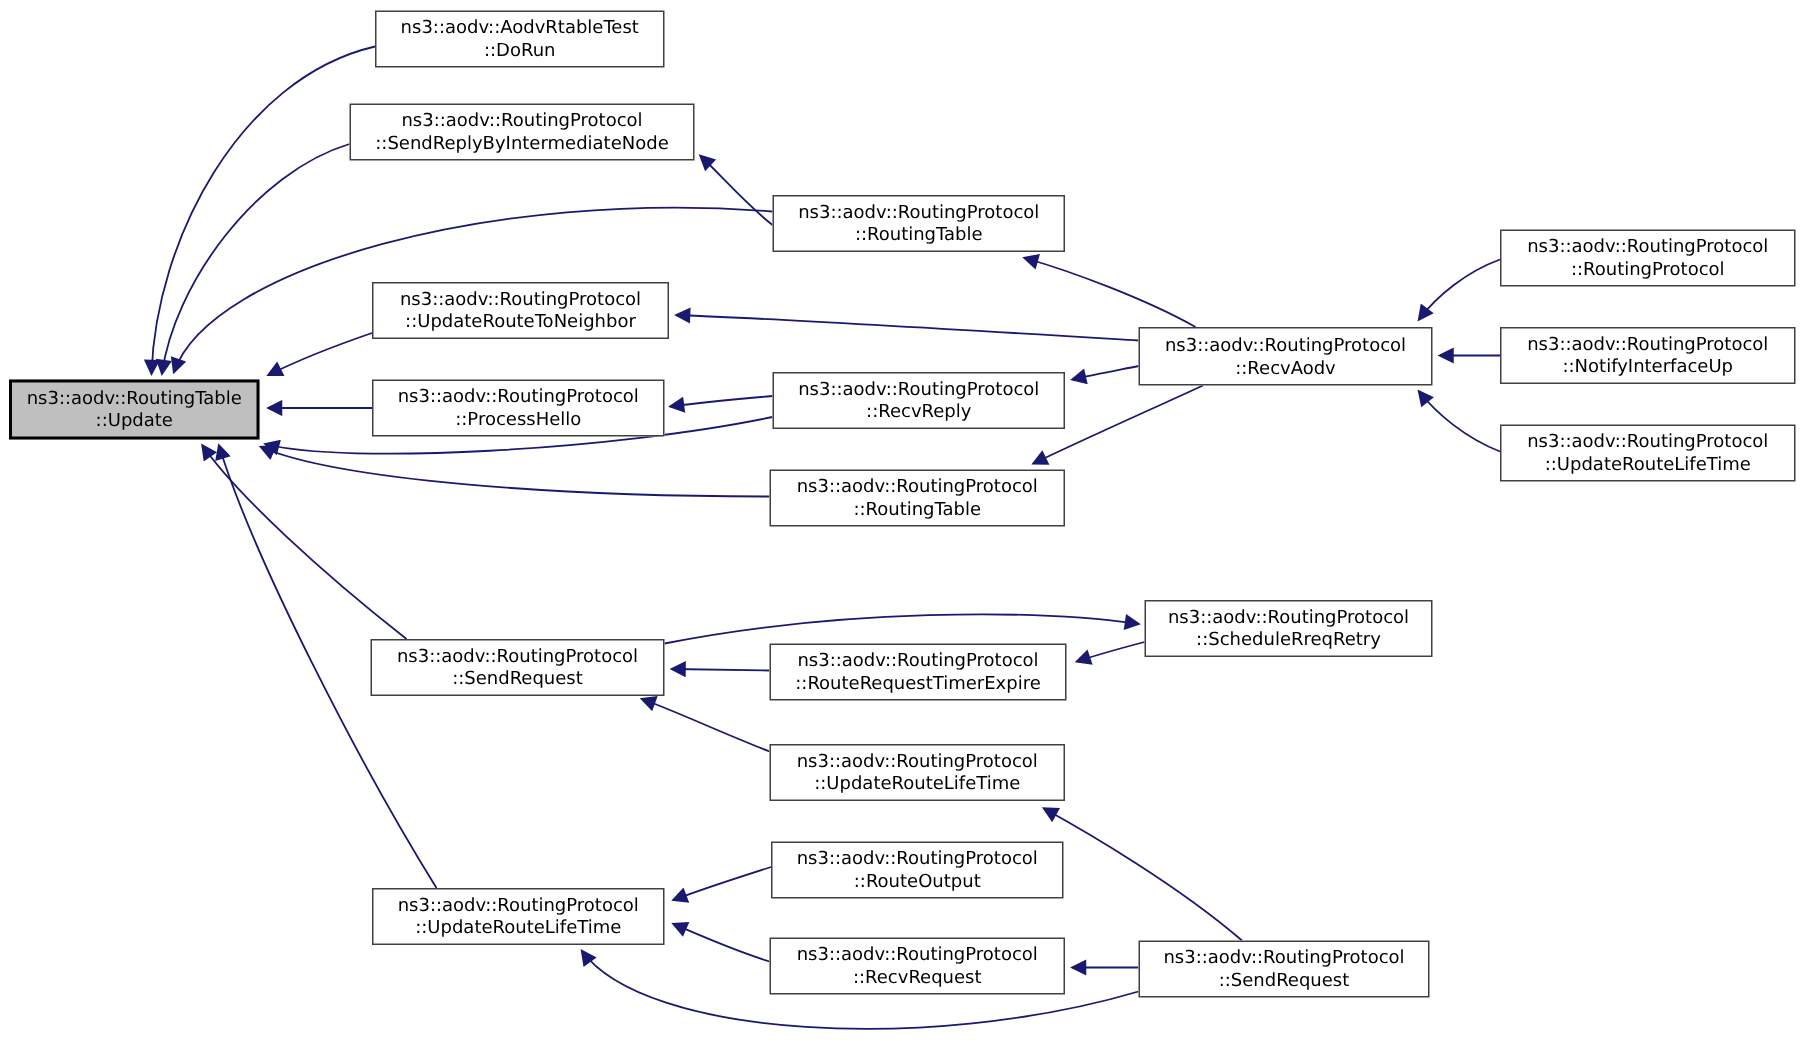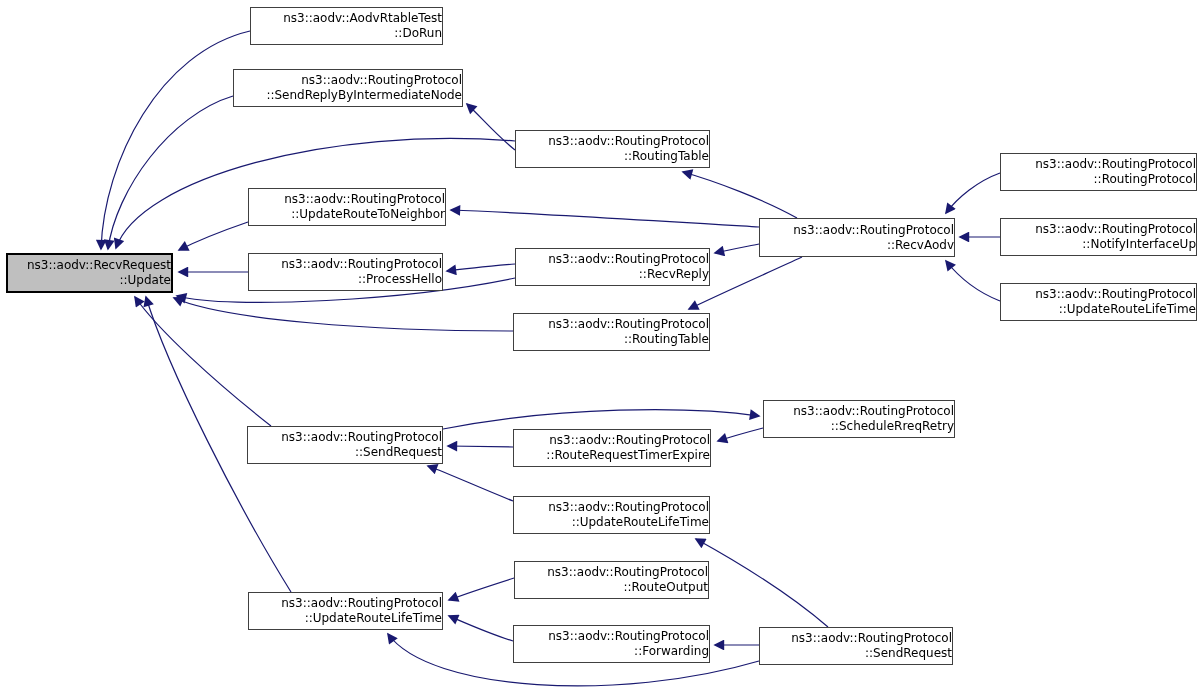--- a/index.html
+++ b/index.html
@@ -18,21 +18,21 @@
     font-family:"DejaVu Sans","Liberation Sans",sans-serif;
   }
   svg.edges{position:absolute;left:0;top:0;width:1203px;height:695px;}
   .edge{stroke:var(--edge);fill:none;stroke-width:1.2px;}
   .arrowhead{fill:var(--edge);}
   .node{
     position:absolute;box-sizing:border-box;
     background:var(--node_fill);
     border:1px solid var(--node_border);
     color:var(--text);
-    display:flex;flex-direction:column;align-items:flex-end;justify-content:center;
+    display:flex;flex-direction:column;align-items:center;justify-content:center;
     font-size:12px;line-height:15px;text-align:center;white-space:nowrap;
     cursor:pointer;
   }
   .node.focus{
     background:var(--focus_fill);
     border:2px solid var(--focus_border);
     cursor:default;
   }
 </style>
 </head>
@@ -70,21 +70,21 @@
     <path class="edge" d="M513,501 C480,488 450,474 428,466" marker-end="url(#arrow)"></path>
     <path class="edge" d="M828,627 C785,590 725,555 696,539" marker-end="url(#arrow)"></path>
     <path class="edge" d="M291,592 C240,510 168,370 146,297" marker-end="url(#arrow)"></path>
     <path class="edge" d="M514,578 C492,585 470,592 449,600" marker-end="url(#arrow)"></path>
     <path class="edge" d="M513,641 C490,634 470,625 449,616" marker-end="url(#arrow)"></path>
     <path class="edge" d="M759,645 L715,645" marker-end="url(#arrow)"></path>
     <path class="edge" d="M759,661 C620,702 430,692 388,634" marker-end="url(#arrow)"></path>
   </svg>
 
   <div class="node focus" style="left:6px;top:253px;width:167px;height:40px">
-    <span>ns3::aodv::RecvRequest</span>
+    <span>ns3::aodv::RoutingTable</span>
     <span>::Update</span>
   </div>
 
   <div class="node" style="left:250px;top:7px;width:193px;height:38px">
     <span>ns3::aodv::AodvRtableTest</span>
     <span>::DoRun</span>
   </div>
 
   <div class="node" style="left:233px;top:69px;width:230px;height:38px">
     <span>ns3::aodv::RoutingProtocol</span>
@@ -156,21 +156,21 @@
     <span>::UpdateRouteLifeTime</span>
   </div>
 
   <div class="node" style="left:514px;top:561px;width:195px;height:38px">
     <span>ns3::aodv::RoutingProtocol</span>
     <span>::RouteOutput</span>
   </div>
 
   <div class="node" style="left:513px;top:625px;width:197px;height:38px">
     <span>ns3::aodv::RoutingProtocol</span>
-    <span>::Forwarding</span>
+    <span>::RecvRequest</span>
   </div>
 
   <div class="node" style="left:248px;top:592px;width:195px;height:38px">
     <span>ns3::aodv::RoutingProtocol</span>
     <span>::UpdateRouteLifeTime</span>
   </div>
 
   <div class="node" style="left:759px;top:627px;width:194px;height:38px">
     <span>ns3::aodv::RoutingProtocol</span>
     <span>::SendRequest</span>

